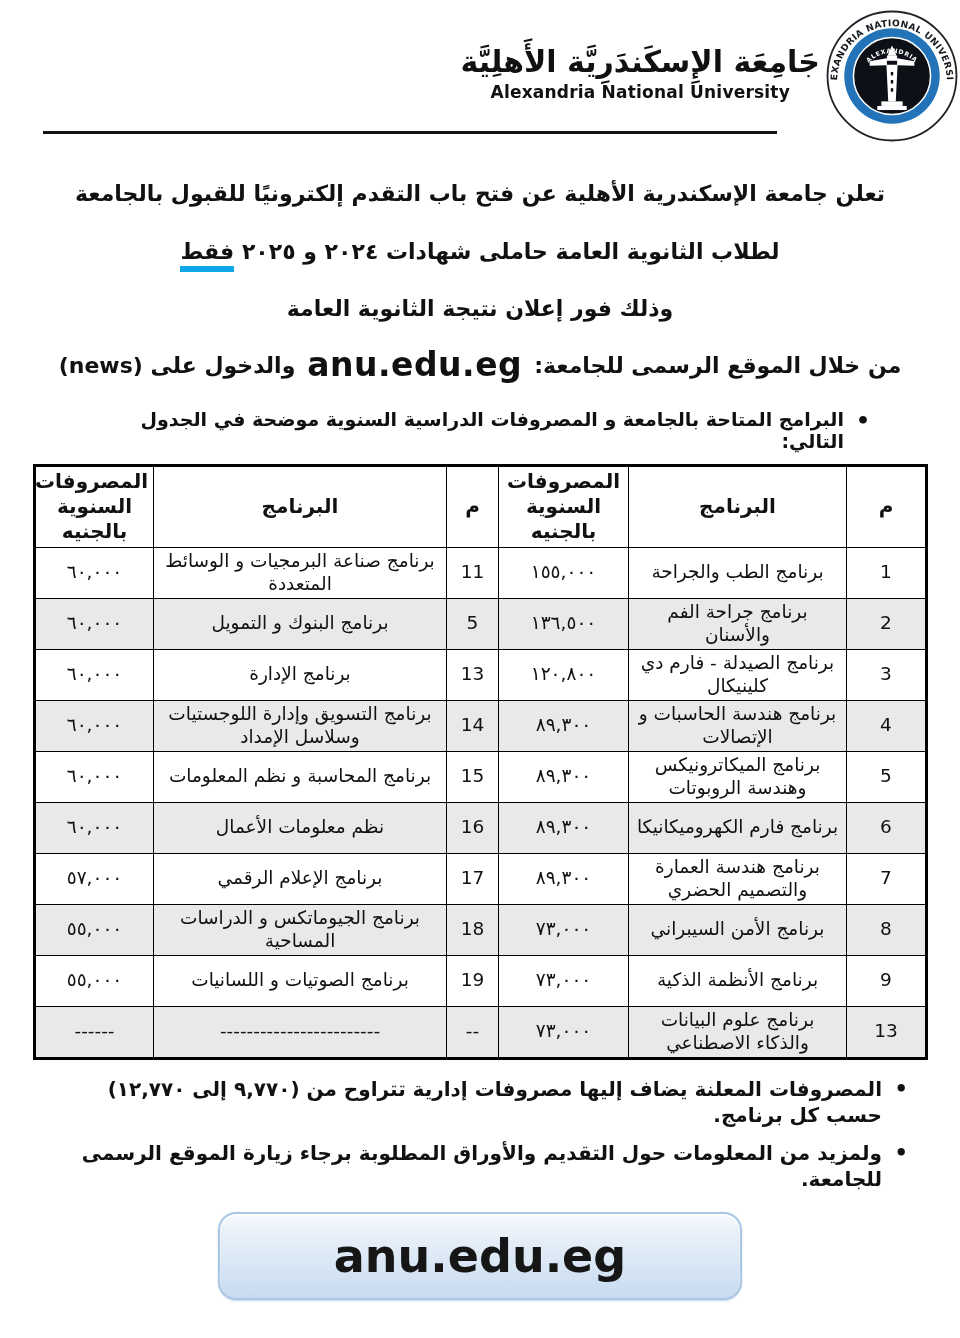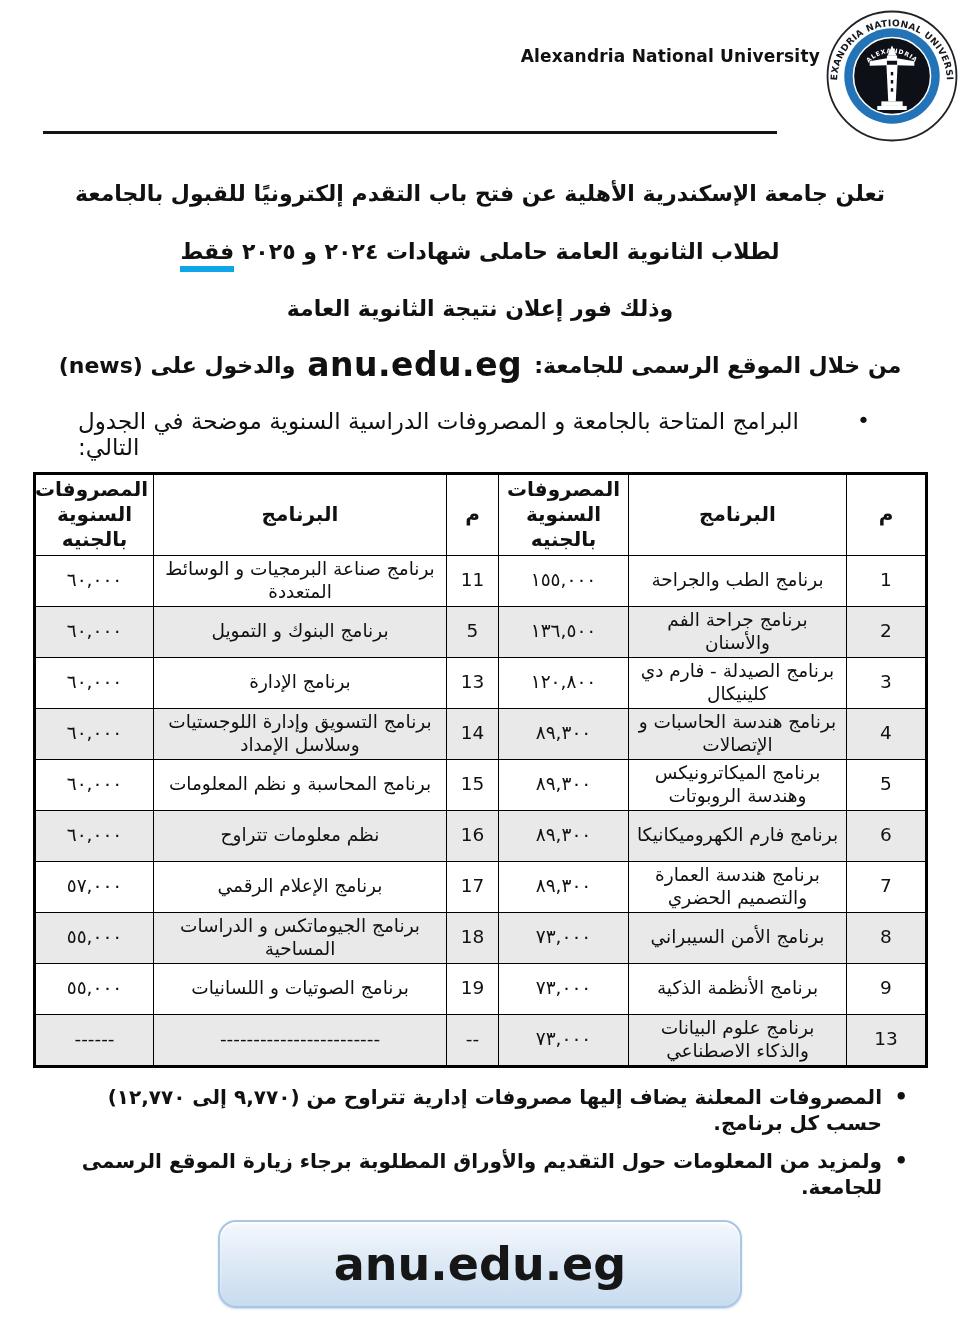--- a/index.html
+++ b/index.html
@@ -20,21 +20,21 @@
   .ring-text-in{font-size:6px;font-weight:bold;fill:#ffffff;letter-spacing:.8px;}
   .head-rule{position:absolute;left:43px;top:131px;width:734px;height:0;
     border-top:3px solid #141414;}
   
   .announce{direction:rtl;text-align:center;padding:0 38px;}
   .headline{font-size:22px;font-weight:bold;margin:30px 0 0 0;line-height:1.25;}
   .underlined{border-bottom:6px solid #0ea5e9;padding-bottom:2px;}
   .site-line{font-size:22px;font-weight:bold;margin:22px 0 0 0;}
   .site-big{display:inline-block;direction:ltr;font-size:33px;font-weight:bold;
     margin:0 12px;vertical-align:-3px;letter-spacing:.5px;}
-  .table-intro{direction:rtl;text-align:left;font-size:23px;font-weight:normal;
+  .table-intro{direction:rtl;text-align:right;font-size:19px;font-weight:bold;
     margin:24px 52px 0 40px;position:relative;padding-right:26px;}
   .table-intro::before{content:"•";position:absolute;right:0;top:0;font-size:22px;}
   
   table.fees{
     direction:rtl;border-collapse:collapse;table-layout:fixed;
     width:892px;margin:12px 35px 0 33px;
     border:3px solid #000;
   }
   table.fees th,table.fees td{
     border:1.5px solid #000;text-align:center;vertical-align:middle;
@@ -59,20 +59,21 @@
   }
   .cta span{font-size:46px;font-weight:bold;color:#161616;}
 </style>
 </head>
 <body>
 
 <div class="page">
 
   <header class="letterhead">
     <div class="brand">
+      <div class="brand-ar">جَامِعَة الإِسكَندَرِيَّة الأَهلِيَّة</div>
       <div class="brand-en">Alexandria National University</div>
     </div>
     <svg class="logo" viewBox="0 0 130 130" aria-hidden="true">
       <defs>
         <path id="arcTop" d="M 11,70 A 54,54 0 0 1 119,70" fill="none"></path>
         <path id="arcBottom" d="M 21,76 A 48,48 0 0 0 109,76" fill="none"></path>
         <path id="arcInner" d="M 38,57 A 32,32 0 0 1 92,57" fill="none"></path>
       </defs>
       <circle cx="65" cy="65" r="63.5" fill="#ffffff" stroke="#20242a" stroke-width="1.8"></circle>
       <text class="ring-text" text-anchor="middle">
@@ -170,21 +171,21 @@
         <td>٨٩,٣٠٠</td>
         <td class="cell-num">15</td>
         <td>برنامج المحاسبة و نظم المعلومات</td>
         <td>٦٠,٠٠٠</td>
       </tr>
       <tr class="shaded">
         <td class="cell-num">6</td>
         <td>برنامج فارم الكهروميكانيكا</td>
         <td>٨٩,٣٠٠</td>
         <td class="cell-num">16</td>
-        <td>نظم معلومات تتراوح</td>
+        <td>نظم معلومات الأعمال</td>
         <td>٦٠,٠٠٠</td>
       </tr>
       <tr>
         <td class="cell-num">7</td>
         <td>برنامج هندسة العمارة والتصميم الحضري</td>
         <td>٨٩,٣٠٠</td>
         <td class="cell-num">17</td>
         <td>برنامج الإعلام الرقمي</td>
         <td>٥٧,٠٠٠</td>
       </tr>

